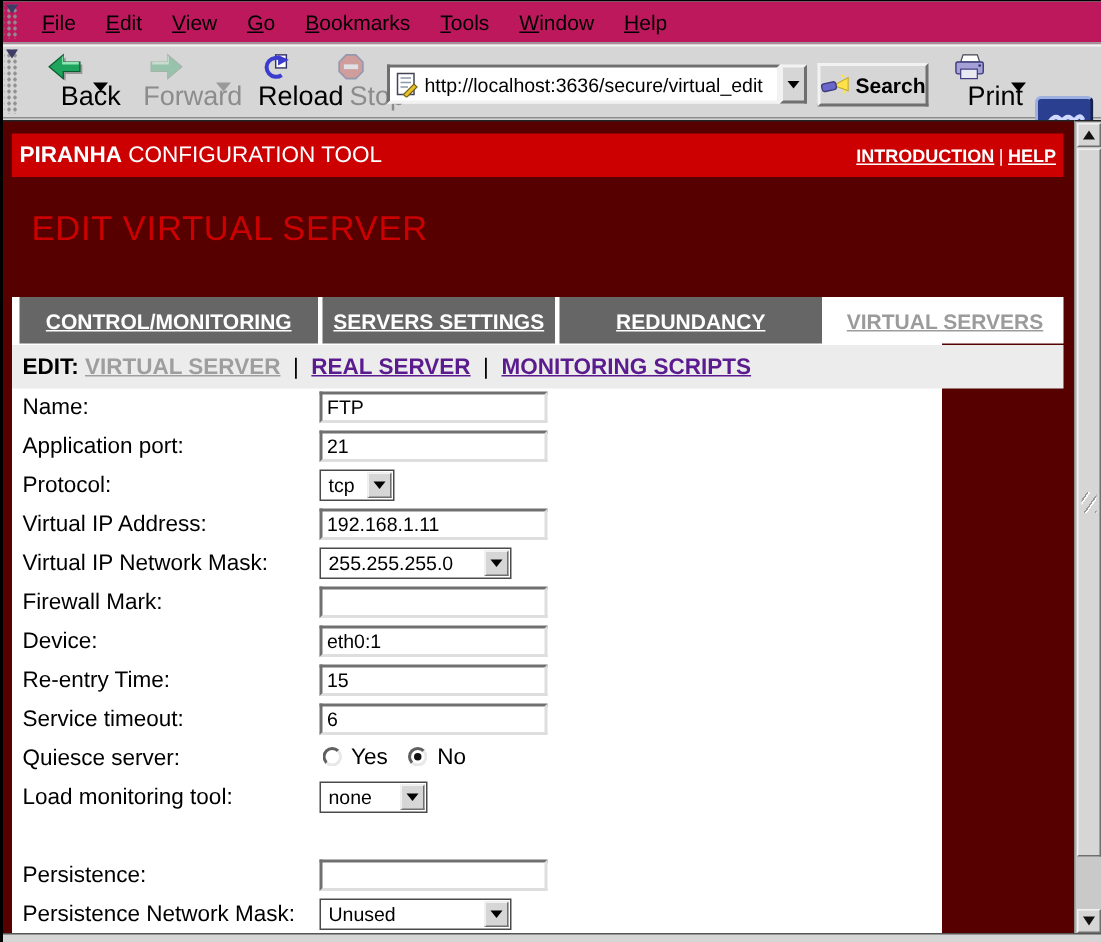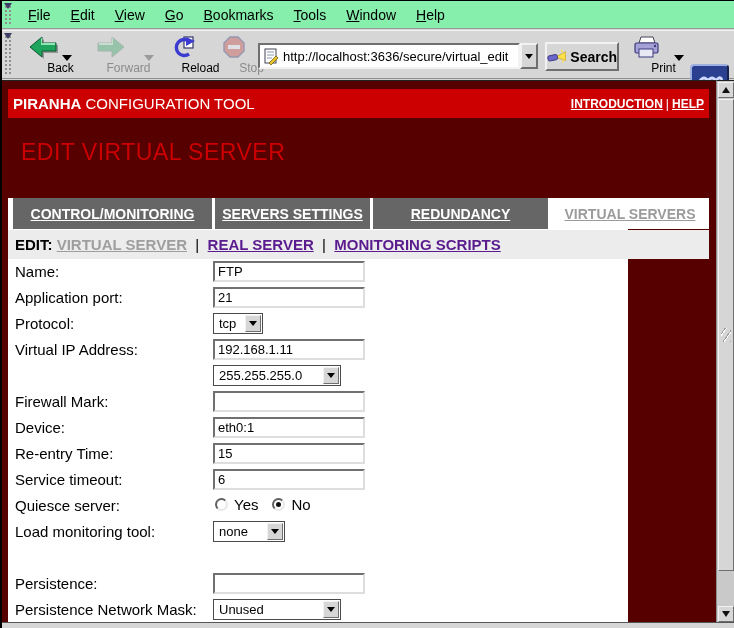--- a/index.html
+++ b/index.html
@@ -9,29 +9,29 @@
     background:#d6d6d6;font-family:"Liberation Sans","DejaVu Sans",sans-serif;
     border-top:1px solid #000;border-left:2px solid #000;
   }
   
   .grippy{position:absolute;left:1px;top:2px;bottom:2px;width:9px;
     background-image:radial-gradient(circle,#8f8f8f 1px,transparent 1.3px);
     background-size:4px 4px;background-position:1px 6px;}
   .grippy .collapser{position:absolute;top:0;left:1px;width:0;height:0;
     border-left:4px solid transparent;border-right:4px solid transparent;border-top:6px solid #3c3c66;}
   
-  .menubar{position:absolute;left:0;top:0;width:732px;height:28px;background:#86efac;border-bottom:1px solid #9a9a9a;}
+  .menubar{position:absolute;left:0;top:0;width:732px;height:28px;background:#be185d;border-bottom:1px solid #9a9a9a;}
   .menu-items{position:absolute;left:16px;top:0;height:27px;display:flex;align-items:center;}
   .menu-item{padding:0 10px;font-size:14px;color:#000;white-space:nowrap;cursor:default;}
   .mn{text-decoration:underline;}
   
   .toolbar{position:absolute;left:0;top:29px;width:732px;height:49px;background:#d6d6d6;
     border-top:1px solid #f4f4f4;border-bottom:1px solid #8e8e8e;}
   .tb-btn{position:absolute;top:2px;height:44px;display:flex;flex-direction:column;align-items:center;justify-content:space-between;padding:2px 0;}
-  .tb-label{font-size:12px;color:#000;margin-left:35px;}
+  .tb-label{font-size:18px;color:#000;margin-left:35px;}
   .tb-btn.disabled .tb-label{color:#8c8c8c;}
   .drop-arrow{position:absolute;width:0;height:0;border-left:5px solid transparent;border-right:5px solid transparent;border-top:6px solid #000;}
   .drop-arrow.disabled{border-top-color:#9a9a9a;}
   .url-field{position:absolute;left:256px;top:12px;width:262px;height:26px;background:#fff;
     border:2px solid;border-color:#6f6f6f #f2f2f2 #f2f2f2 #6f6f6f;display:flex;align-items:center;padding:0 3px;overflow:hidden;}
   .url-text{font-size:13px;color:#000;white-space:nowrap;margin-left:4px;}
   .url-drop{position:absolute;left:518px;top:12px;width:18px;height:26px;background:#d6d6d6;
     border:2px solid;border-color:#f2f2f2 #6f6f6f #6f6f6f #f2f2f2;display:flex;align-items:center;justify-content:center;}
   .url-drop i{width:0;height:0;border-left:4px solid transparent;border-right:4px solid transparent;border-top:5px solid #000;}
   .search-btn{position:absolute;left:543px;top:11px;width:74px;height:29px;background:#d6d6d6;
@@ -236,20 +236,21 @@
           <span class="sel-btn">
               <i></i>
             </span>
         </div>
       </div>
       <div class="row" style="top:141px;">
         <span class="lbl">Virtual IP Address:</span>
         <input class="ti" value="192.168.1.11" style="">
       </div>
       <div class="row" style="top:167px;">
+        <span class="lbl">Virtual IP Network Mask:</span>
         <div class="sel" style="width:128px;">
           <span class="sel-val">255.255.255.0</span>
           <span class="sel-btn">
               <i></i>
             </span>
         </div>
       </div>
       <div class="row" style="top:193px;">
         <span class="lbl">Firewall Mark:</span>
         <input class="ti" value="" style="">

